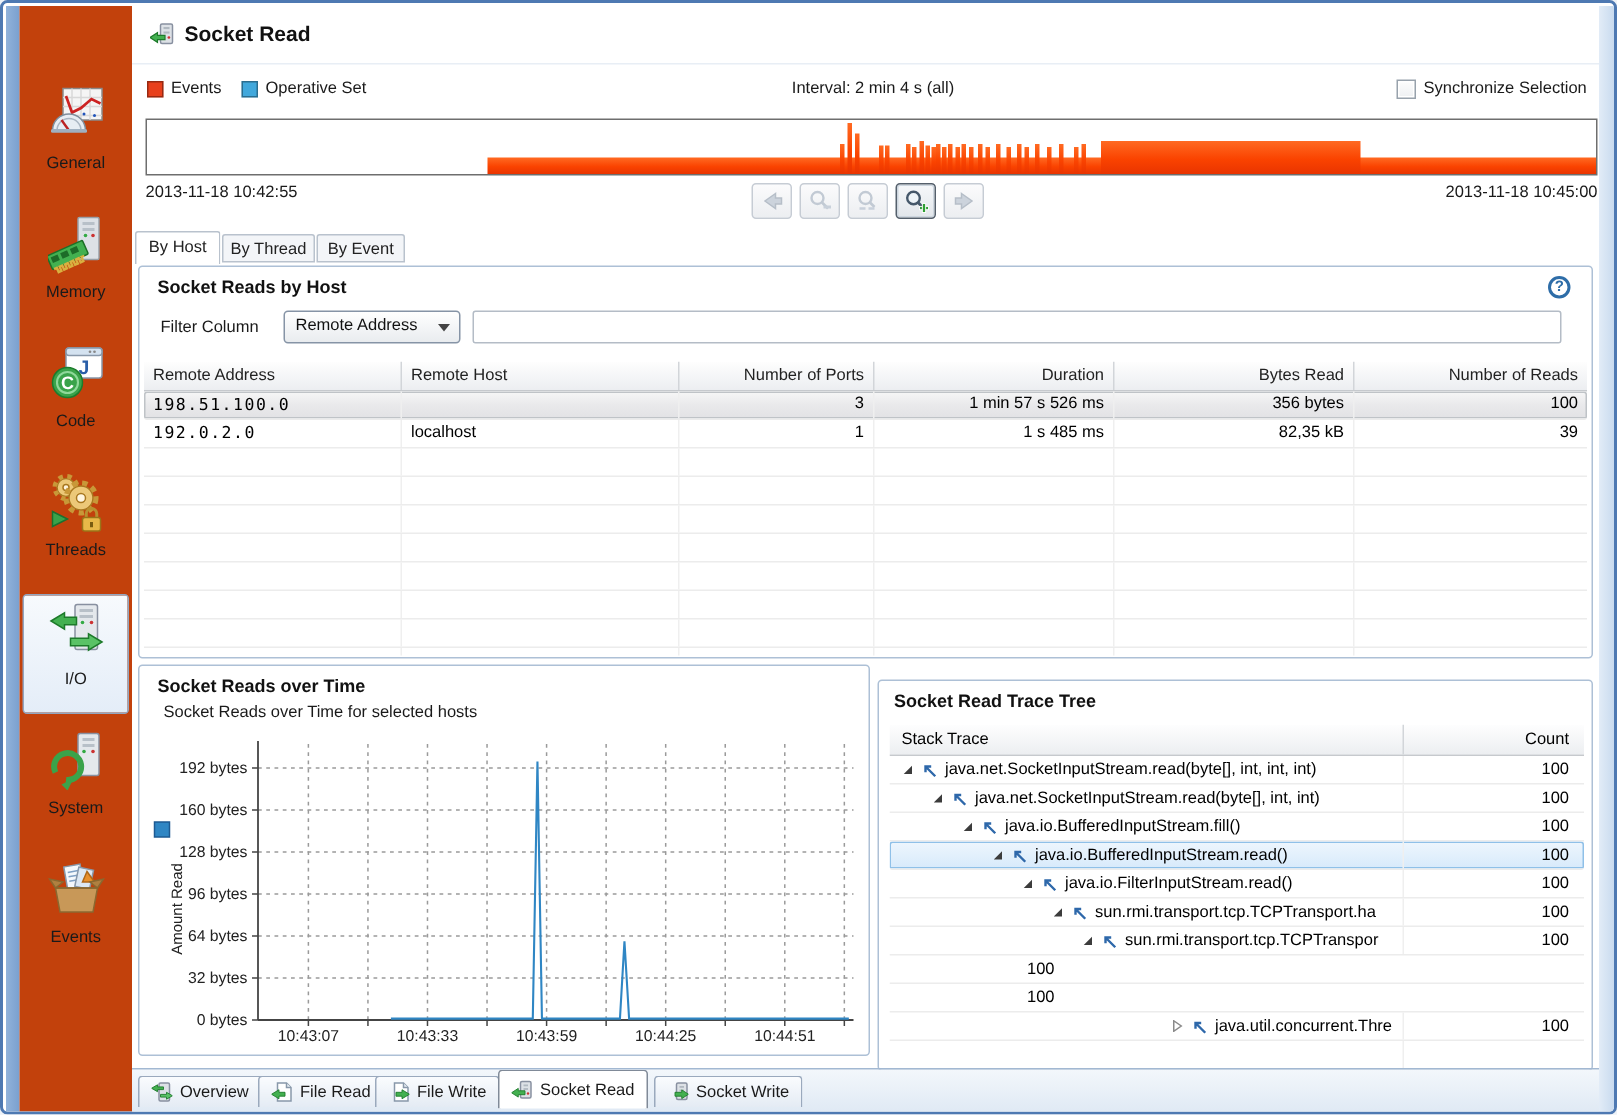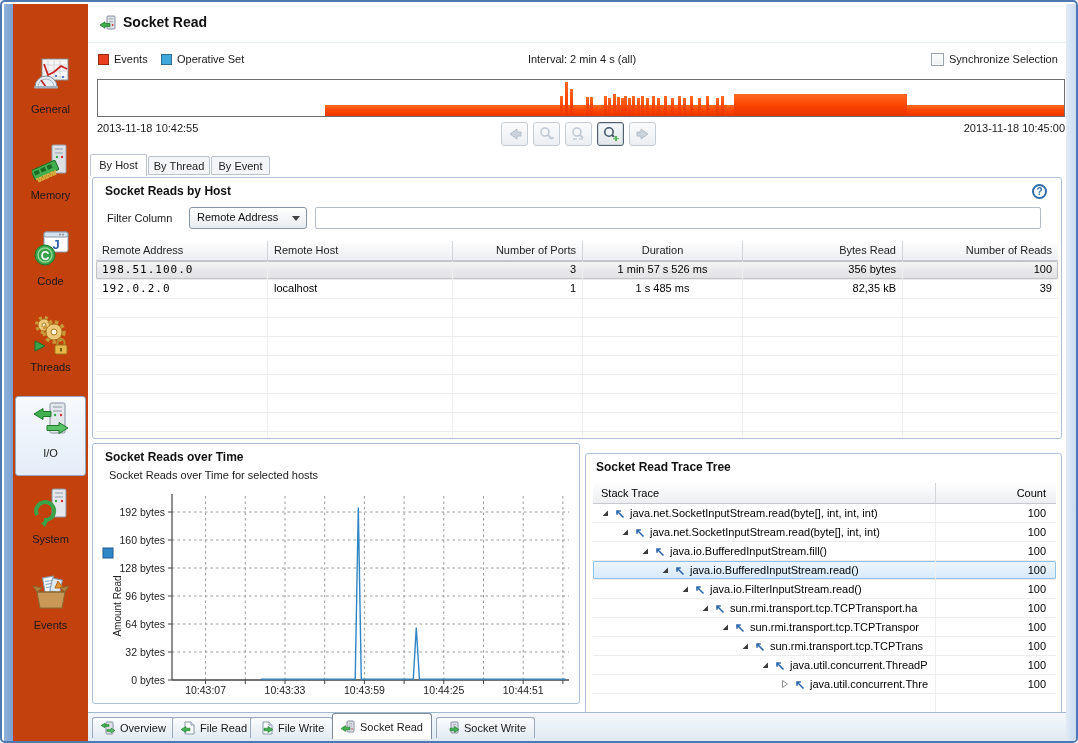--- a/index.html
+++ b/index.html
@@ -39,21 +39,21 @@
   .combo{position:absolute;box-sizing:border-box;border:1px solid #8694a6;border-radius:3px;background:linear-gradient(#ffffff,#e9ecef);font-size:11px;color:#111;padding:3px 18px 0 7px;}
   .combo .car{position:absolute;right:6px;top:8px;width:0;height:0;border-left:4px solid transparent;border-right:4px solid transparent;border-top:5px solid #444;}
   .tinput{position:absolute;box-sizing:border-box;border:1px solid #b4bcc6;border-radius:2px;background:#fff;font-size:11px;padding:0 5px;font-family:inherit;}
   
   .htable{position:absolute;left:3px;top:63px;width:962px;height:196px;overflow:hidden;font-size:11px;}
   .hhead{display:flex;height:19px;background:linear-gradient(#fefefe,#eceef1);border-bottom:1px solid #c6c9cd;}
   .hhead .hc{box-sizing:border-box;border-right:1px solid #d2d5d9;padding:3px 6px 0;color:#222;}
   .hrow{display:flex;height:18px;border-bottom:1px solid #ececec;}
   .hrow .hc{box-sizing:border-box;border-right:1px solid #efefef;padding:2px 6px 0;overflow:hidden;white-space:nowrap;}
   .hrow.selected{background:linear-gradient(#f7f7f7,#e9e9eb 50%,#e2e2e5);box-shadow:inset 0 0 0 1px #bfc3c7;border-radius:2px;}
-  .c0{width:172px}.c1{width:185px}.c2{width:130px;text-align:right}.c3{width:160px;text-align:center}.c4{width:160px;text-align:right}.c5{width:155px;text-align:right;border-right:none !important;}
+  .c0{width:172px}.c1{width:185px}.c2{width:130px;text-align:right}.c3{width:160px;text-align:right}.c4{width:160px;text-align:right}.c5{width:155px;text-align:right;border-right:none !important;}
   .mono{font-family:"DejaVu Sans Mono",monospace;letter-spacing:1px;}
   
   .ttable{position:absolute;left:7px;top:29px;width:463px;height:230px;overflow:hidden;font-size:11px;}
   .thead{display:flex;height:20px;background:linear-gradient(#fefefe,#eceef1);border-bottom:1px solid #c6c9cd;}
   .thead .tc1{width:343px;box-sizing:border-box;border-right:1px solid #d2d5d9;padding:4px 13px 0 8px;}
   .thead .tc2{width:120px;box-sizing:border-box;text-align:right;padding:4px 10px 0 0;}
   .trow{display:flex;height:18px;border-bottom:1px solid #ececec;align-items:center;}
   .trow .f1{width:343px;box-sizing:border-box;border-right:1px solid #efefef;overflow:hidden;white-space:nowrap;display:flex;align-items:center;height:100%;}
   .trow .f2{width:120px;box-sizing:border-box;text-align:right;padding-right:10px;}
   .trow.sel{background:linear-gradient(#eef6fd,#d7eafb);box-shadow:inset 0 0 0 1px #8fc0e8;border-radius:2px;}
@@ -534,43 +534,23 @@
                 <polygon points="7,1.5 7,7 1.5,7" fill="#3c3c3c"></polygon>
               </svg>
               <svg width="11" height="11" viewBox="0 0 11 11" style="flex: 0 0 auto; margin-right: 5px;">
                 <path d="M9.5,9.5 L3,3 M3,6.8 L3,3 L6.8,3" stroke="#2e68aa" stroke-width="1.6" fill="none"></path>
               </svg>
               <span style="white-space: nowrap;">sun.rmi.transport.tcp.TCPTranspor</span>
             </span>
             <span class="f2">100</span>
           </div>
           <div class="trow">
-            <span class="f1">
-              <span style="display: inline-block; width: 148px; flex: 0 0 auto;"></span>
-              <svg width="8" height="8" viewBox="0 0 8 8" style="flex: 0 0 auto; margin-right: 5px;">
-                <polygon points="7,1.5 7,7 1.5,7" fill="#3c3c3c"></polygon>
-              </svg>
-              <svg width="11" height="11" viewBox="0 0 11 11" style="flex: 0 0 auto; margin-right: 5px;">
-                <path d="M9.5,9.5 L3,3 M3,6.8 L3,3 L6.8,3" stroke="#2e68aa" stroke-width="1.6" fill="none"></path>
-              </svg>
-              <span style="white-space: nowrap;">sun.rmi.transport.tcp.TCPTrans</span>
-            </span>
-            <span class="f2">100</span>
-          </div>
-          <div class="trow">
-            <span class="f1">
-              <span style="display: inline-block; width: 168px; flex: 0 0 auto;"></span>
-              <svg width="8" height="8" viewBox="0 0 8 8" style="flex: 0 0 auto; margin-right: 5px;">
-                <polygon points="7,1.5 7,7 1.5,7" fill="#3c3c3c"></polygon>
-              </svg>
-              <svg width="11" height="11" viewBox="0 0 11 11" style="flex: 0 0 auto; margin-right: 5px;">
-                <path d="M9.5,9.5 L3,3 M3,6.8 L3,3 L6.8,3" stroke="#2e68aa" stroke-width="1.6" fill="none"></path>
-              </svg>
-              <span style="white-space: nowrap;">java.util.concurrent.ThreadP</span>
-            </span>
+            <span class="f2">100</span>
+          </div>
+          <div class="trow">
             <span class="f2">100</span>
           </div>
           <div class="trow">
             <span class="f1">
               <span style="display: inline-block; width: 188px; flex: 0 0 auto;"></span>
               <svg width="8" height="8" viewBox="0 0 8 8" style="flex: 0 0 auto; margin-right: 5px;">
                 <polygon points="1.5,0.5 6.5,4 1.5,7.5" fill="none" stroke="#8a8a8a" stroke-width="1"></polygon>
               </svg>
               <svg width="11" height="11" viewBox="0 0 11 11" style="flex: 0 0 auto; margin-right: 5px;">
                 <path d="M9.5,9.5 L3,3 M3,6.8 L3,3 L6.8,3" stroke="#2e68aa" stroke-width="1.6" fill="none"></path>

